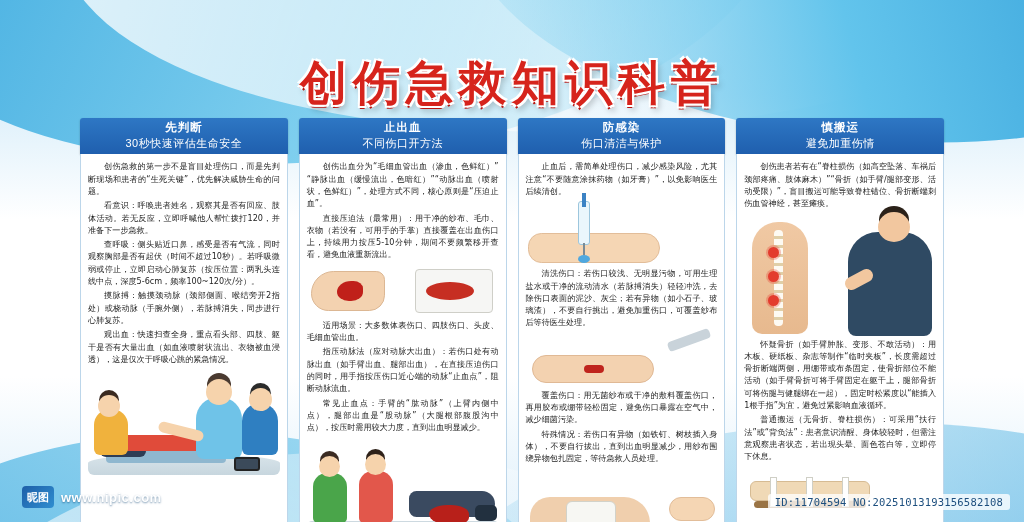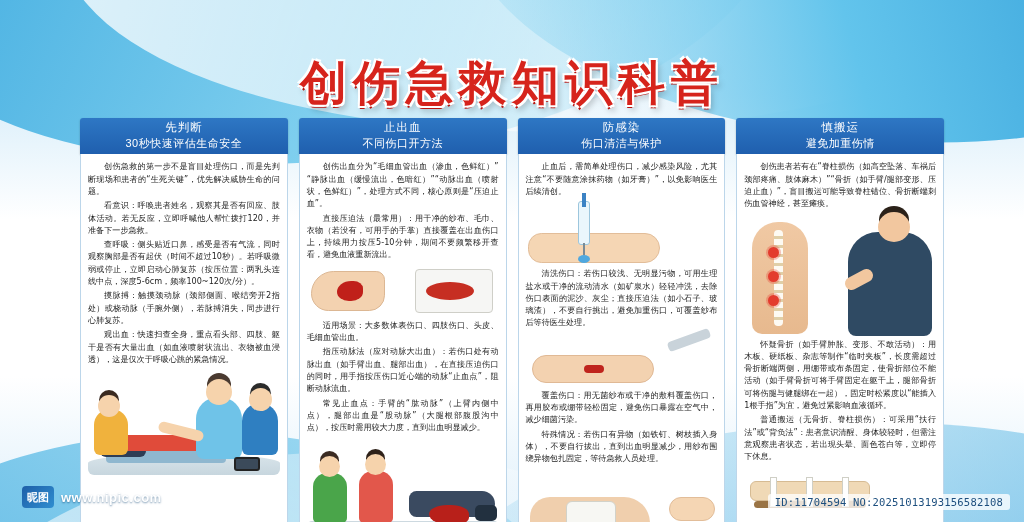--- a/index.html
+++ b/index.html
@@ -80,21 +80,21 @@
     display: flex; flex-direction: column;
   }
   .col-head {
     background: linear-gradient(180deg, #2e77c4 0%, #1f5fae 100%);
     color: #fff; text-align: center;
     border-radius: 3px 3px 0 0;
     padding: 2px 0 4px;
     box-shadow: 0 1px 2px rgba(0,0,0,.25);
   }
   .col-head .h1 {
-    font-size: 11.5px; font-weight: normal; line-height: 1.35;
+    font-size: 11.5px; font-weight: bold; line-height: 1.35;
     letter-spacing: 1px;
   }
   .col-head .h2 {
     font-size: 11px; line-height: 1.35;
     letter-spacing: .5px;
   }
   .col-body {
     background: #ffffff;
     border: 1px solid #bcd6ea;
     border-top: none;
@@ -430,21 +430,21 @@
       </div>
       <div class="col-body">
         <p class="txt">止血后，需简单处理伤口，减少感染风险，尤其注意“不要随意涂抹药物（如牙膏）”，以免影响医生后续清创。</p>
         <div class="imgbox sc3a">
           <div class="arm"></div>
           <div class="syr"></div>
           <div class="syr-plunger"></div>
           <div class="needle"></div>
           <div class="drop"></div>
         </div>
-        <p class="txt">清洗伤口：若伤口较浅、无明显污物，可用生理盐水或干净的流动清水（如矿泉水）轻轻冲洗，去除伤口表面的泥沙、灰尘；直接压迫法（如小石子、玻璃渣），不要自行挑出，避免加重伤口，可覆盖纱布后等待医生处理。</p>
+        <p class="txt">清洗伤口：若伤口较浅、无明显污物，可用生理盐水或干净的流动清水（若脉搏消失）轻轻冲洗，去除伤口表面的泥沙、灰尘；若有异物（如小石子、玻璃渣），不要自行挑出，避免加重伤口，可覆盖纱布后等待医生处理。</p>
         <div class="imgbox sc3b">
           <div class="arm2"></div>
           <div class="wound"></div>
           <div class="tweez"></div>
         </div>
         <p class="txt">覆盖伤口：用无菌纱布或干净的敷料覆盖伤口，再用胶布或绷带轻松固定，避免伤口暴露在空气中，减少细菌污染。</p>
         <p class="txt">特殊情况：若伤口有异物（如铁钉、树枝插入身体），不要自行拔出，直到出血明显减少，用纱布围绕异物包扎固定，等待急救人员处理。</p>
         <div class="imgbox sc3c">
           <div class="legw"></div>
           <div class="bandage"></div>
@@ -452,21 +452,21 @@
         </div>
       </div>
     </div>
 
     <div class="col">
       <div class="col-head">
         <div class="h1">慎搬运</div>
         <div class="h2">避免加重伤情</div>
       </div>
       <div class="col-body">
-        <p class="txt">创伤患者若有在“脊柱损伤（如高空坠落、车祸后颈部疼痛、肢体麻木）”“骨折（如手臂/腿部变形、压迫止血）”，盲目搬运可能导致脊柱错位、骨折断端刺伤血管神经，甚至瘫痪。</p>
+        <p class="txt">创伤患者若有在“脊柱损伤（如高空坠落、车祸后颈部疼痛、肢体麻木）”“骨折（如手臂/腿部变形、活动受限）”，盲目搬运可能导致脊柱错位、骨折断端刺伤血管神经，甚至瘫痪。</p>
         <div class="imgbox sc4a">
           <div class="spine-fig"></div>
           <div class="spine"></div>
           <div class="dot" style="left:24px; bottom:80px;"></div>
           <div class="dot" style="left:24px; bottom:56px;"></div>
           <div class="dot" style="left:24px; bottom:32px;"></div>
           <div class="man"></div>
           <div class="man-head"></div>
           <div class="man-arm"></div>
         </div>

